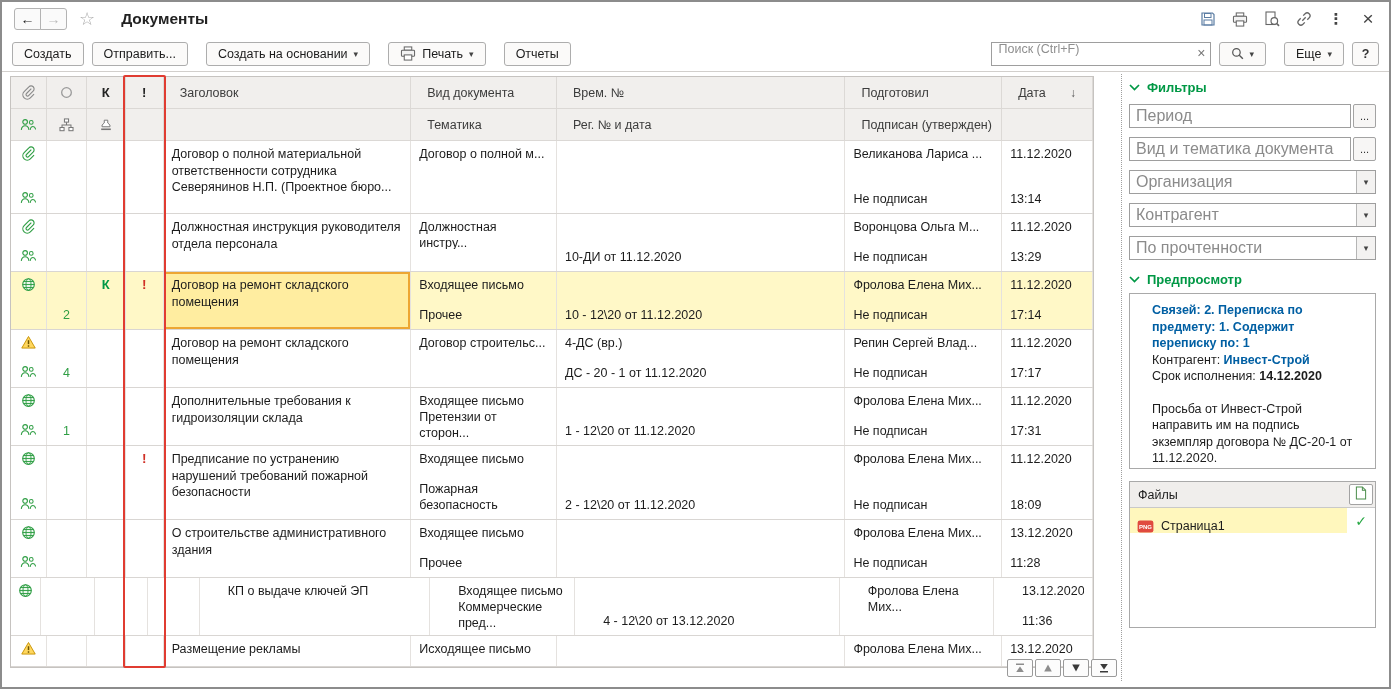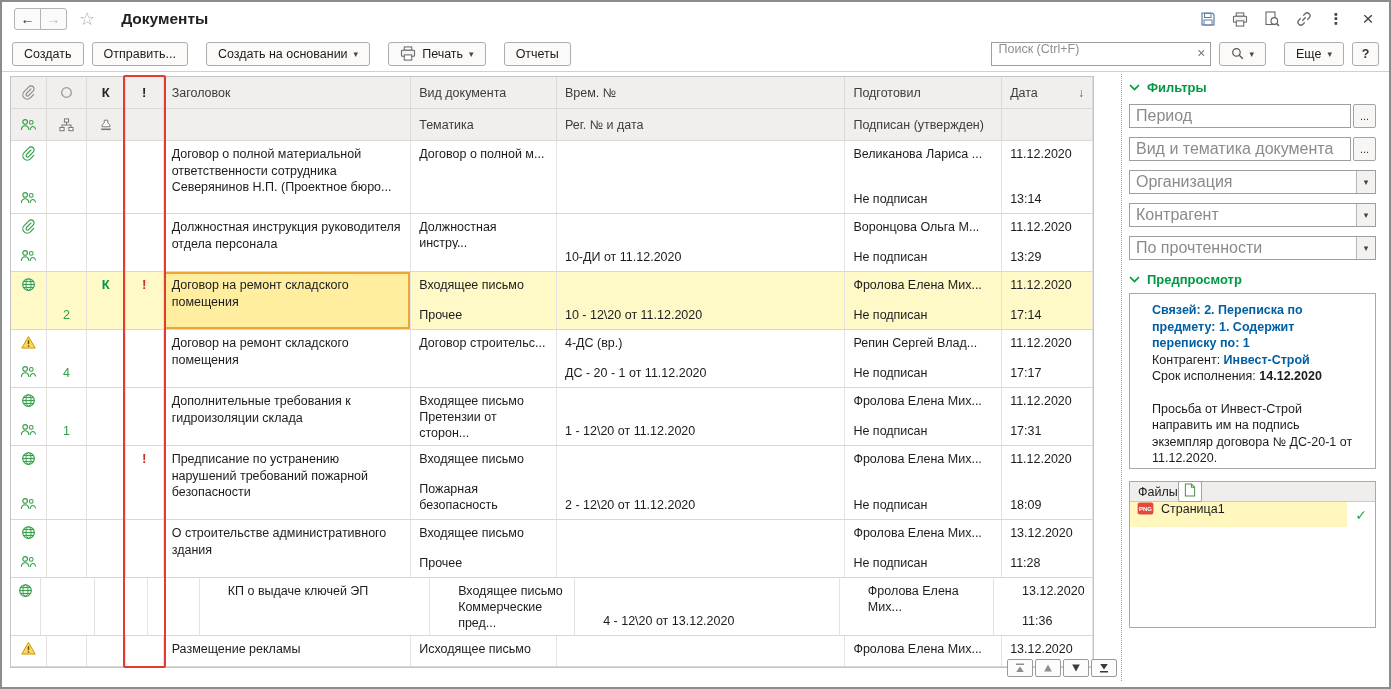--- a/index.html
+++ b/index.html
@@ -26,21 +26,21 @@
 .searchbox{position:relative;width:220px;height:24px}
 .searchbox input{width:100%;height:100%;border:1px solid #9e9e9e;padding:0 20px 9px 7px;font-size:12.5px;font-family:inherit}
 .searchbox input::placeholder{color:#8f8f8f}
 .clear{position:absolute;right:5px;top:3px;color:#777;cursor:pointer;font-size:14px;line-height:17px}
 .help{font-weight:bold;width:27px;justify-content:center;color:#333}
 
 .main{position:absolute;top:70px;left:0;right:0;bottom:0;background:#fff}
 
 .grid{position:absolute;left:8px;top:4px;width:1084px;height:592px;border:1px solid #c6c3c0;background:#fff;overflow:hidden}
 .ghrow{display:flex;height:32px;background:#f1efed;border-bottom:1px solid #dbd8d5}
-.gcell{display:flex;align-items:center;padding:0 8px;border-right:1px solid #dcd9d6;color:#3c3c3c;overflow:hidden;white-space:nowrap}
+.gcell{display:flex;align-items:center;padding:0 16px;border-right:1px solid #dcd9d6;color:#3c3c3c;overflow:hidden;white-space:nowrap}
 .gcell.icn{justify-content:center;padding:0}
 .hk,.hx{font-weight:bold;color:#222;font-size:13px}
 .hdr-date{justify-content:space-between}
 .sort{color:#555;font-size:12px}
 .c-attach{width:36px}.c-circ{width:40px}.c-k{width:39px}.c-excl{width:38px}
 .c-title{width:248px}.c-type{width:146px}.c-num{width:289px}.c-author{width:157px}.c-date{width:91px}
 .trow{display:flex;border-bottom:1px solid #d9d6d3;background:#fff}
 .cell{display:flex;flex-direction:column;justify-content:space-between;padding:5px 8px 6px;border-right:1px solid #e5e2df;overflow:hidden}
 .cell.ic{align-items:center;padding:5px 0 6px}
 .l{min-height:16px;line-height:16px;overflow:hidden}
@@ -71,24 +71,24 @@
 .frow.combo{position:relative}
 .combobtn{position:absolute;right:1px;top:1px;bottom:1px;width:19px;border:none;border-left:1px solid #b5b5b5;background:#f3f2f1;cursor:pointer;display:flex;align-items:center;justify-content:center}
 .tabs{display:flex;margin-top:12px;border-bottom:1px solid #a8a8a8;height:24px;align-items:flex-end}
 .tab{height:23px;padding:0 22px;display:flex;align-items:center;border:1px solid #b0b0b0;border-bottom:none;background:#edecea;color:#333;cursor:pointer;font-size:12.5px}
 .tab.active{background:#fff;color:#008f3c;margin-bottom:-1px;height:24px;z-index:1;position:relative}
 .descbox{margin-top:6px;height:176px;border:1px solid #a9a9a9;padding:8px 22px;overflow:hidden;line-height:16.5px}
 .blue{color:#005fa3}
 .b{font-weight:bold}
 .dbody{margin-top:16px}
 .filespanel{margin-top:12px;height:147px;border:1px solid #a9a9a9;display:flex;flex-direction:column}
-.fhead{height:20px;background:#f0eeec;border-bottom:1px solid #c9c9c9;display:flex;align-items:center;padding:0 2px 0 8px;}
+.fhead{height:26px;background:#f0eeec;border-bottom:1px solid #c9c9c9;display:flex;align-items:center;padding:0 2px 0 8px;justify-content:space-between}
 .fbtn{width:24px;height:21px;border:1px solid #a3a3a3;background:#fff;border-radius:2px;display:flex;align-items:center;justify-content:center;cursor:pointer}
 .fitem{height:25px;display:flex;cursor:pointer}
-.fname{flex:1;display:flex;align-items:flex-start;gap:7px;padding:0 7px;background:#fff7bd}
+.fname{flex:1;display:flex;align-items:flex-end;gap:7px;padding:0 7px;background:#fff7bd}
 .fcheck{width:28px;display:flex;align-items:center;justify-content:center;background:#fff}
 .check{color:#27a844;font-weight:bold;font-size:14px}
 .fempty{flex:1;background:#fff}
 </style>
 </head>
 <body>
 
 <div class="window">
 
   <div class="titlebar">

